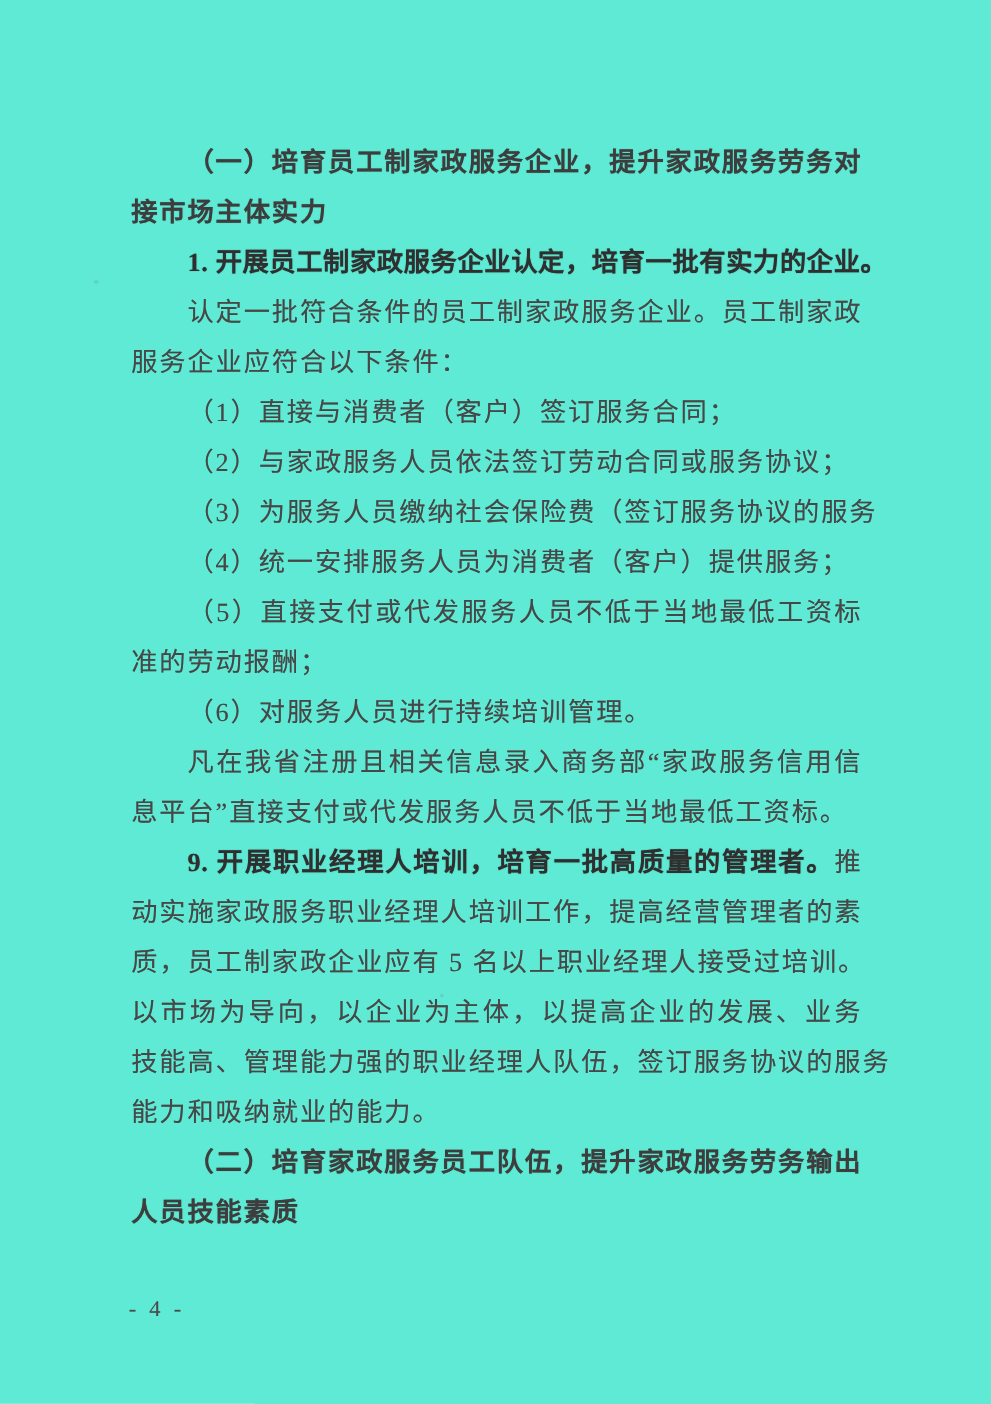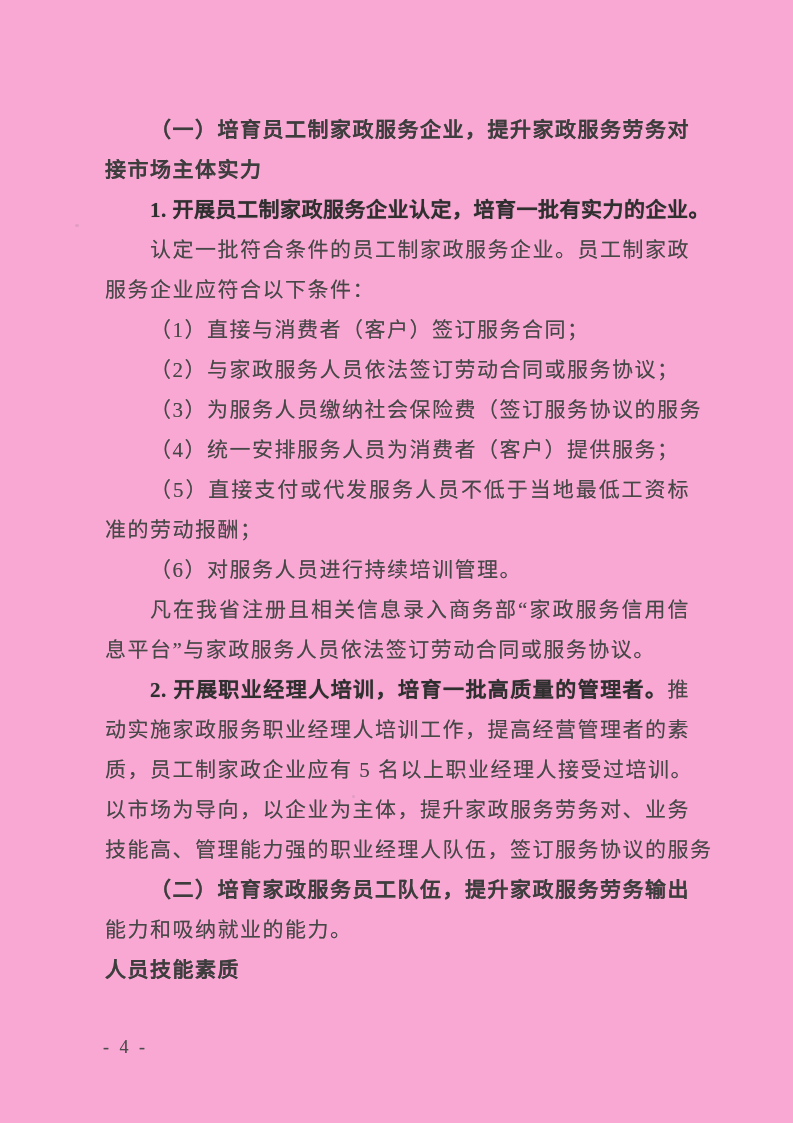--- a/index.html
+++ b/index.html
@@ -4,21 +4,21 @@
 <style>
   html, body { margin: 0; padding: 0; }
   body {
     width: 793px; height: 1123px;
     background: #ffffff;
     font-family: "Liberation Serif", "DejaVu Serif", serif;
   }
   .page {
     position: relative;
     width: 793px; height: 1123px;
-    background: #f9a8d4;
+    background: #5eead4;
     overflow: hidden;
   }
   
   .page::before, .page::after {
     content: "";
     position: absolute;
     width: 4px; height: 3px;
     border-radius: 50%;
     background: rgba(110,110,110,0.18);
   }
@@ -92,28 +92,28 @@
 
     <div class="line indent">（1）直接与消费者（客户）签订服务合同；</div>
     <div class="line indent">（2）与家政服务人员依法签订劳动合同或服务协议；</div>
     <div class="line indent fill">（3）为服务人员缴纳社会保险费（签订服务协议的服务</div>
     <div class="line indent">（4）统一安排服务人员为消费者（客户）提供服务；</div>
     <div class="line indent fill">（5）直接支付或代发服务人员不低于当地最低工资标</div>
     <div class="line">准的劳动报酬；</div>
     <div class="line indent">（6）对服务人员进行持续培训管理。</div>
 
     <div class="line indent fill">凡在我省注册且相关信息录入商务部“家政服务信用信</div>
-    <div class="line">息平台”与家政服务人员依法签订劳动合同或服务协议。</div>
+    <div class="line">息平台”直接支付或代发服务人员不低于当地最低工资标。</div>
 
-    <div class="line mixed indent fill"><span class="bold-part">2. 开展职业经理人培训，培育一批高质量的管理者。</span><span class="normal-part">推</span></div>
+    <div class="line mixed indent fill"><span class="bold-part">9. 开展职业经理人培训，培育一批高质量的管理者。</span><span class="normal-part">推</span></div>
     <div class="line fill">动实施家政服务职业经理人培训工作，提高经营管理者的素</div>
     <div class="line">质，员工制家政企业应有 5 名以上职业经理人接受过培训。</div>
-    <div class="line fill">以市场为导向，以企业为主体，提升家政服务劳务对、业务</div>
+    <div class="line fill">以市场为导向，以企业为主体，以提高企业的发展、业务</div>
     <div class="line fill">技能高、管理能力强的职业经理人队伍，签订服务协议的服务</div>
+    <div class="line">能力和吸纳就业的能力。</div>
+
     <div class="line h1 indent fill">（二）培育家政服务员工队伍，提升家政服务劳务输出</div>
-
-    <div class="line">能力和吸纳就业的能力。</div>
     <div class="line h1">人员技能素质</div>
 
   </div>
 
   <div class="pagenum">- 4 -</div>
 </div>
 
 </body></html>

